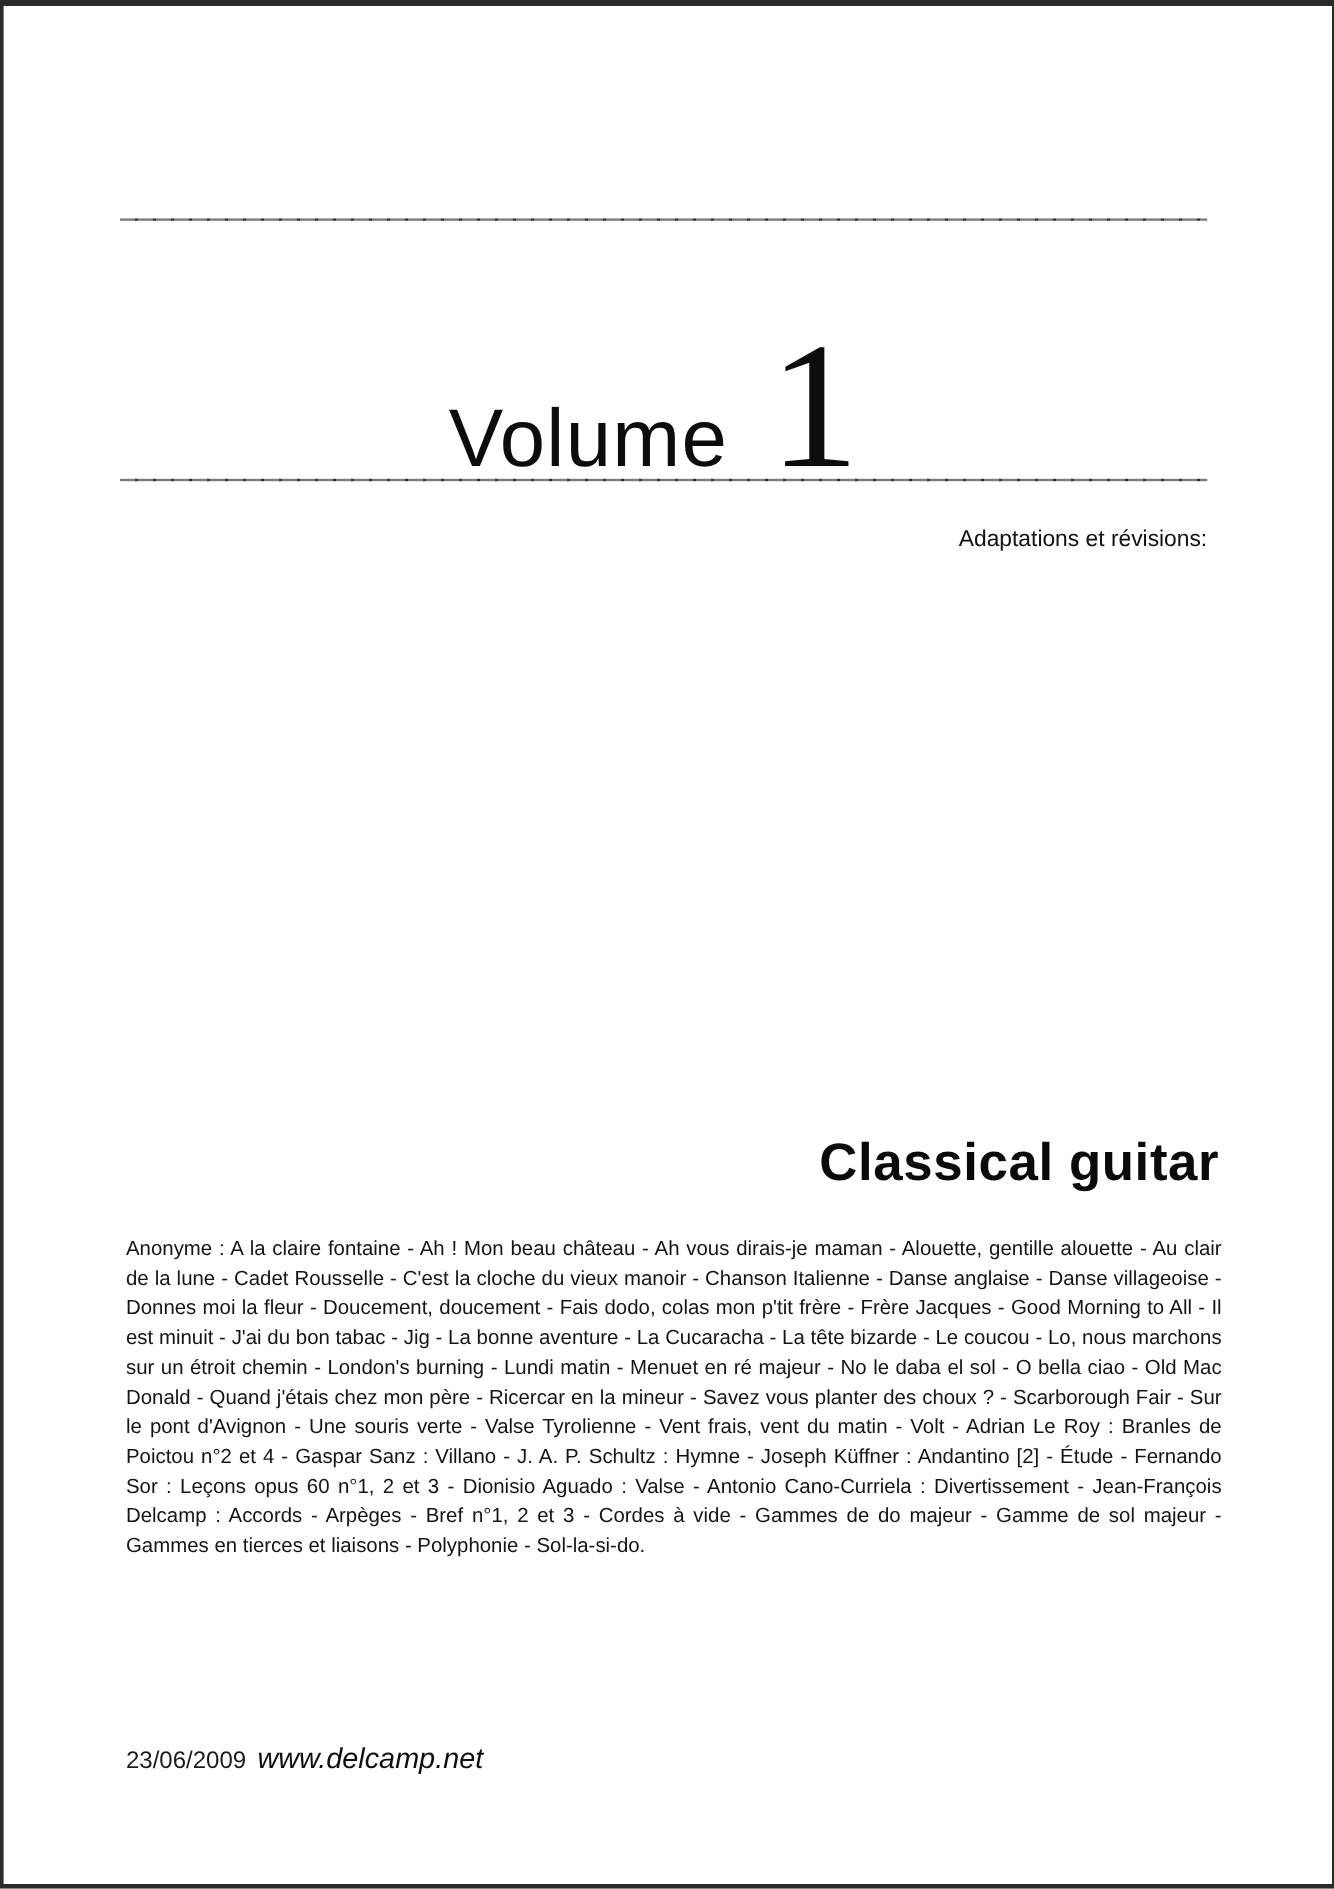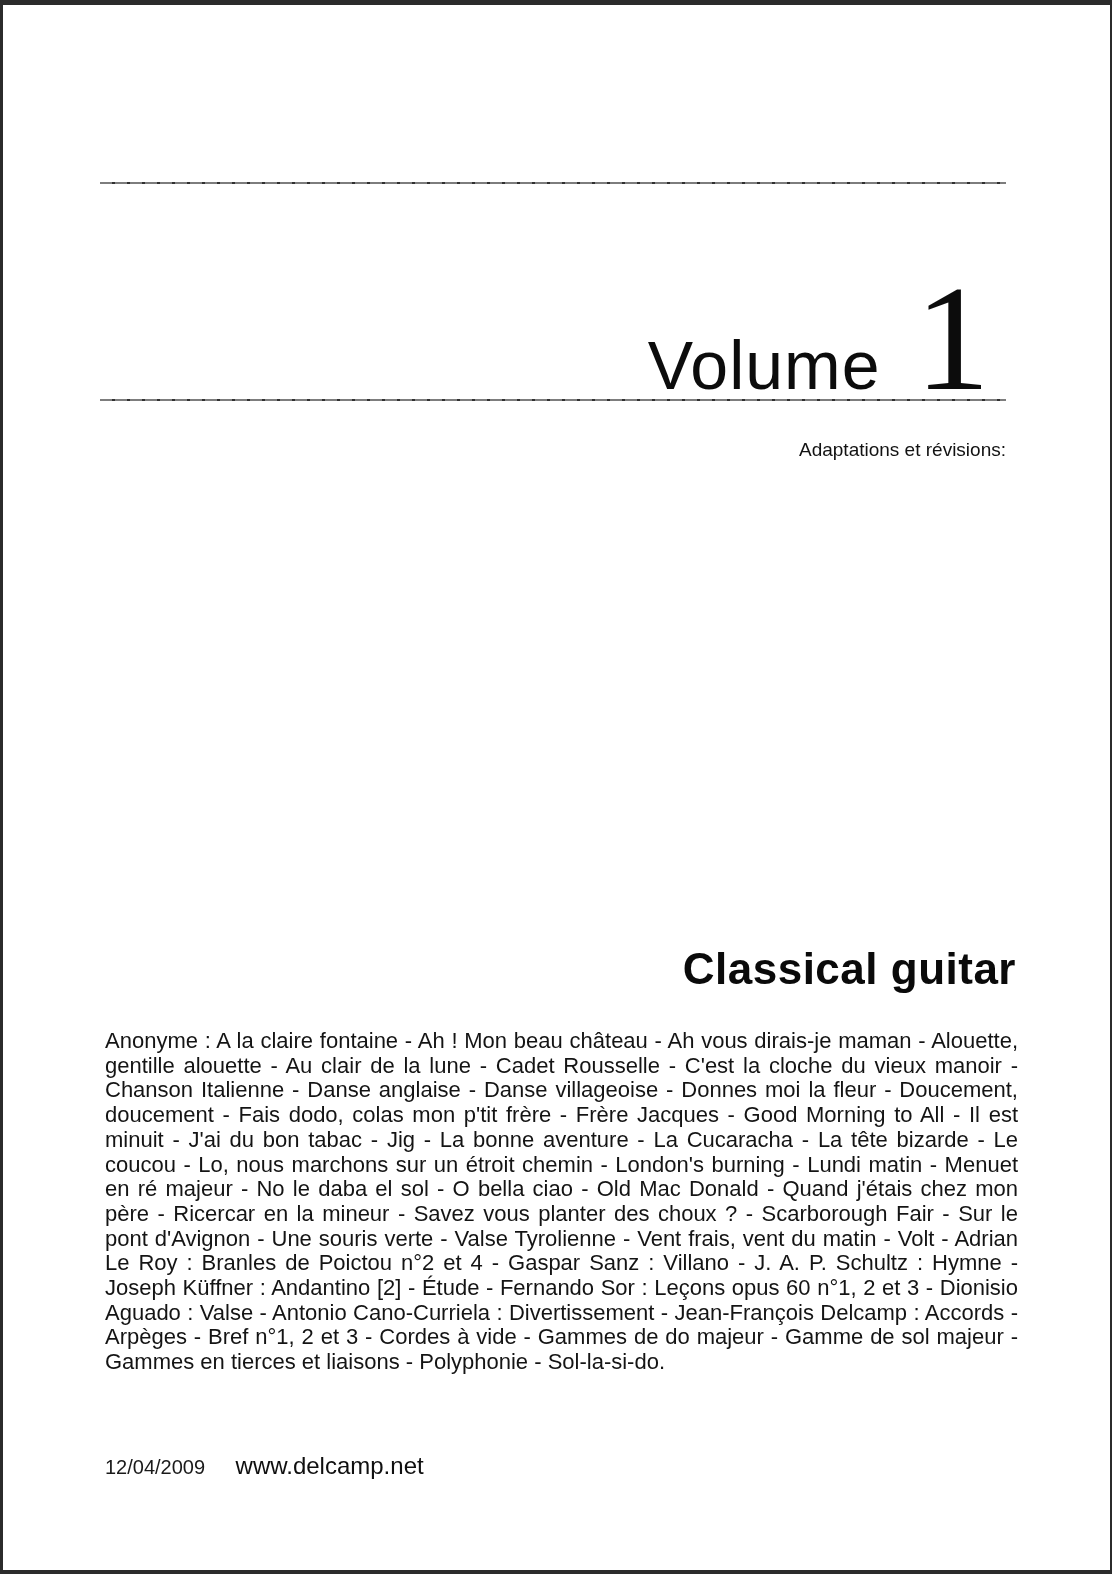--- a/index.html
+++ b/index.html
@@ -33,21 +33,21 @@
     background-size: 15px 2px;
     background-repeat: repeat-x;
   }
   .hrule-top { top: 177px; }
   .hrule-under-volume { top: 394px; }
 
   .volume-block {
     left: 97px;
     top: 268px;
     width: 890px;
-    text-align: right;
+    text-align: center;
     white-space: nowrap;
   }
   .volume-word {
     font-family: "Liberation Sans", sans-serif;
     font-size: 68px;
     font-weight: 400;
     line-height: 130px;
     letter-spacing: 1px;
     color: #0c0c0c;
     vertical-align: baseline;
@@ -81,43 +81,44 @@
     line-height: 46px;
     font-weight: 700;
     letter-spacing: 0.5px;
     color: #0a0a0a;
   }
 
   .contents {
     left: 102px;
     top: 1024px;
     width: 913px;
-    font-size: 22px;
+    font-size: 17px;
     line-height: 24.7px;
     text-align: justify;
     color: #141414;
   }
 
   .footer {
     left: 102px;
     top: 1447px;
     width: 900px;
     line-height: 27px;
     white-space: nowrap;
   }
   .footer-date {
     font-size: 20px;
     color: #1a1a1a;
     vertical-align: baseline;
   }
   .footer-site {
     font-size: 24px;
     color: #0f0f0f;
-    margin-left: 26px;
+    margin-left: 5px;
     vertical-align: baseline;
+    font-style: italic;
   }
 </style>
 </head>
 <body>
 
 <div class="page">
 
   <div class="abs hrule hrule-top"></div>
 
   <div class="abs volume-block">
@@ -129,17 +130,17 @@
 
   <div class="abs credits">
     <div>Adaptations et révisions:</div>
   </div>
 
   <div class="abs main-title">Classical guitar</div>
 
   <div class="abs contents">Anonyme : A la claire fontaine - Ah ! Mon beau château - Ah vous dirais-je maman - Alouette, gentille alouette - Au clair de la lune - Cadet Rousselle - C'est la cloche du vieux manoir - Chanson Italienne - Danse anglaise - Danse villageoise - Donnes moi la fleur - Doucement, doucement - Fais dodo, colas mon p'tit frère - Frère Jacques - Good Morning to All - Il est minuit - J'ai du bon tabac - Jig - La bonne aventure - La Cucaracha - La tête bizarde - Le coucou - Lo, nous marchons sur un étroit chemin - London's burning - Lundi matin - Menuet en ré majeur - No le daba el sol - O bella ciao - Old Mac Donald - Quand j'étais chez mon père - Ricercar en la mineur - Savez vous planter des choux ? - Scarborough Fair - Sur le pont d'Avignon - Une souris verte - Valse Tyrolienne - Vent frais, vent du matin - Volt - Adrian Le Roy : Branles de Poictou n°2 et 4 - Gaspar Sanz : Villano - J. A. P. Schultz : Hymne - Joseph Küffner : Andantino [2] - Étude - Fernando Sor : Leçons opus 60 n°1, 2 et 3 - Dionisio Aguado : Valse - Antonio Cano-Curriela : Divertissement - Jean-François Delcamp : Accords - Arpèges - Bref n°1, 2 et 3 - Cordes à vide - Gammes de do majeur - Gamme de sol majeur - Gammes en tierces et liaisons - Polyphonie - Sol-la-si-do.</div>
 
   <div class="abs footer">
-    <span class="footer-date">12/04/2009</span>
+    <span class="footer-date">23/06/2009</span>
     <span class="footer-site">www.delcamp.net</span>
   </div>
 
 </div>
 
 </body></html>

